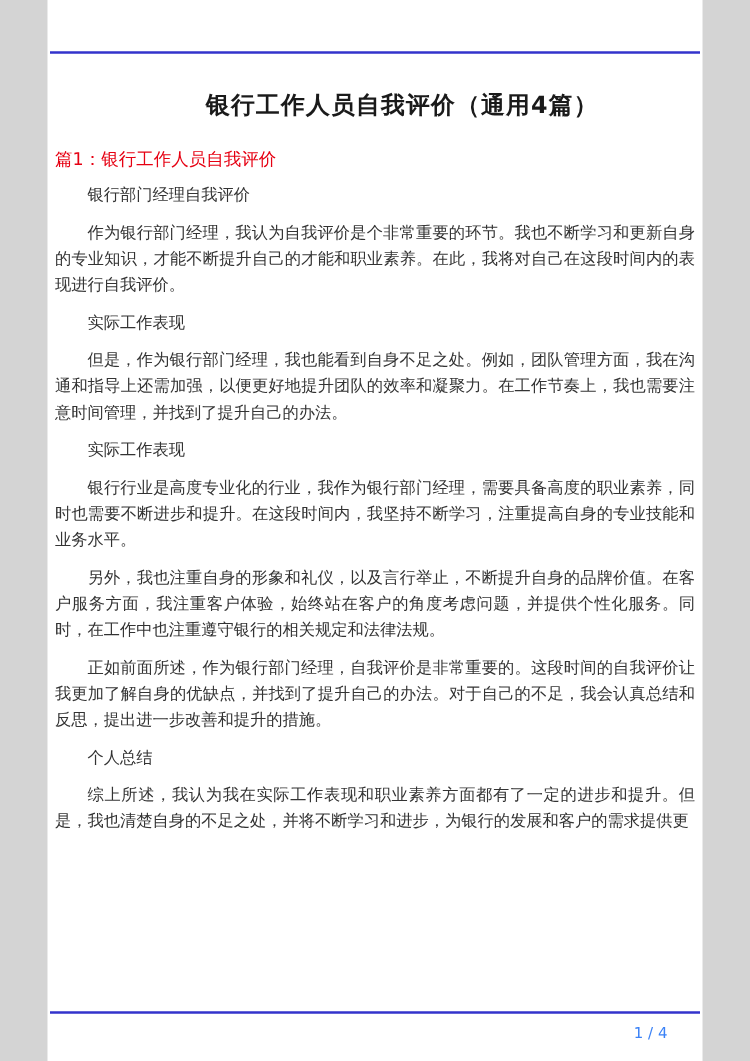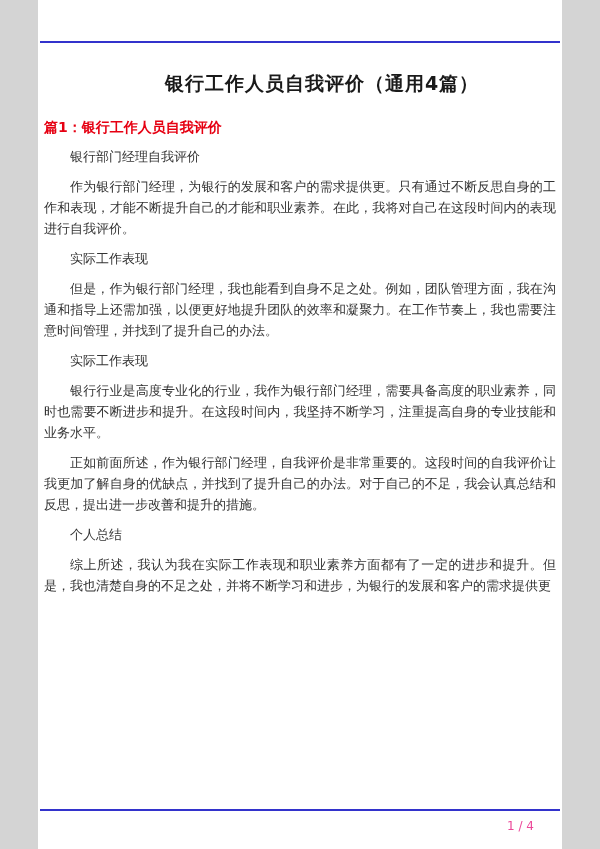--- a/index.html
+++ b/index.html
@@ -31,25 +31,26 @@
     text-align: center;
     font-size: 19px;
     font-weight: bold;
     color: #1a1a1a;
     letter-spacing: 1px;
     margin-left: 44px;
   }
   .section-heading {
     margin: 22px 6px 0 6px;
     font-size: 14px;
-    font-weight: bold;
+    font-weight: normal;
     color: #e60012;
   }
   .content {
     margin: 4px 6px 0 6px;
+    font-family: Liberation Mono, monospace;
   }
   .para {
     margin-top: 9px;
     font-size: 13px;
     line-height: 21px;
     color: #333333;
     text-align: justify;
     text-indent: 2em;
   }
   .footer {
@@ -61,42 +62,43 @@
   .footer-rule {
     position: absolute;
     left: 2px; right: 2px; top: 0;
     height: 2px;
     background: #3333cc;
   }
   .page-indicator {
     position: absolute;
     right: 28px; top: 10px;
     font-size: 12px;
-    color: #ec4899;
+    color: #3b82f6;
   }
 </style>
 </head>
 <body>
 
 <div class="canvas">
   <div class="page">
 
     <div class="top-rule"></div>
 
     <h1 class="doc-title">银行工作人员自我评价（通用4篇）</h1>
 
     <h2 class="section-heading">篇1：银行工作人员自我评价</h2>
 
     <div class="content">
       <p class="para">银行部门经理自我评价</p>
-      <p class="para">作为银行部门经理，为银行的发展和客户的需求提供更。只有通过不断反思自身的工作和表现，才能不断提升自己的才能和职业素养。在此，我将对自己在这段时间内的表现进行自我评价。</p>
+      <p class="para">作为银行部门经理，我认为自我评价是个非常重要的环节。我也不断学习和更新自身的专业知识，才能不断提升自己的才能和职业素养。在此，我将对自己在这段时间内的表现进行自我评价。</p>
       <p class="para">实际工作表现</p>
       <p class="para">但是，作为银行部门经理，我也能看到自身不足之处。例如，团队管理方面，我在沟通和指导上还需加强，以便更好地提升团队的效率和凝聚力。在工作节奏上，我也需要注意时间管理，并找到了提升自己的办法。</p>
       <p class="para">实际工作表现</p>
       <p class="para">银行行业是高度专业化的行业，我作为银行部门经理，需要具备高度的职业素养，同时也需要不断进步和提升。在这段时间内，我坚持不断学习，注重提高自身的专业技能和业务水平。</p>
+      <p class="para">另外，我也注重自身的形象和礼仪，以及言行举止，不断提升自身的品牌价值。在客户服务方面，我注重客户体验，始终站在客户的角度考虑问题，并提供个性化服务。同时，在工作中也注重遵守银行的相关规定和法律法规。</p>
       <p class="para">正如前面所述，作为银行部门经理，自我评价是非常重要的。这段时间的自我评价让我更加了解自身的优缺点，并找到了提升自己的办法。对于自己的不足，我会认真总结和反思，提出进一步改善和提升的措施。</p>
       <p class="para">个人总结</p>
       <p class="para">综上所述，我认为我在实际工作表现和职业素养方面都有了一定的进步和提升。但是，我也清楚自身的不足之处，并将不断学习和进步，为银行的发展和客户的需求提供更</p>
     </div>
 
     <div class="footer">
       <div class="footer-rule"></div>
       <div class="page-indicator">1 / 4</div>
     </div>
 

